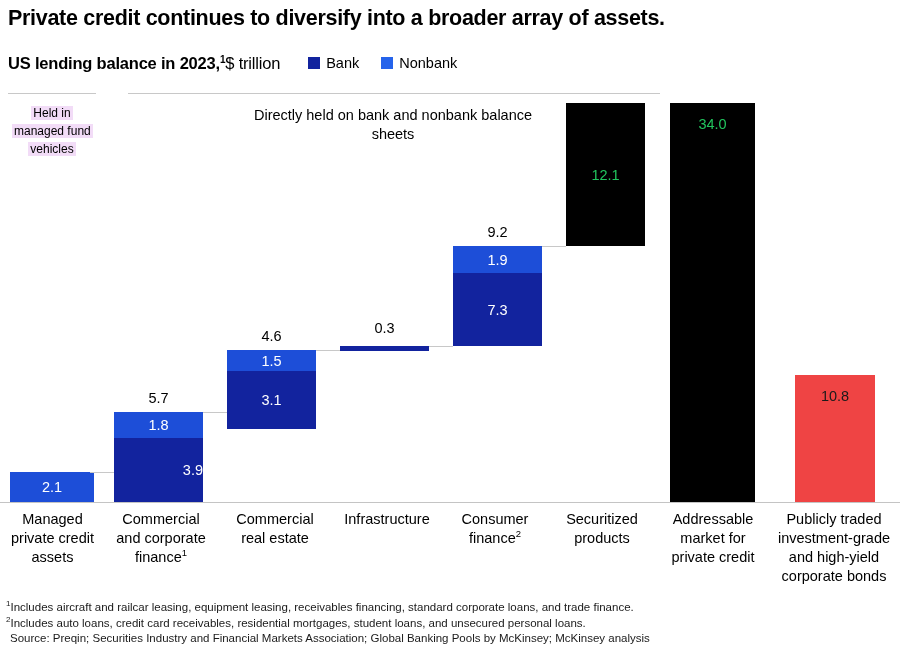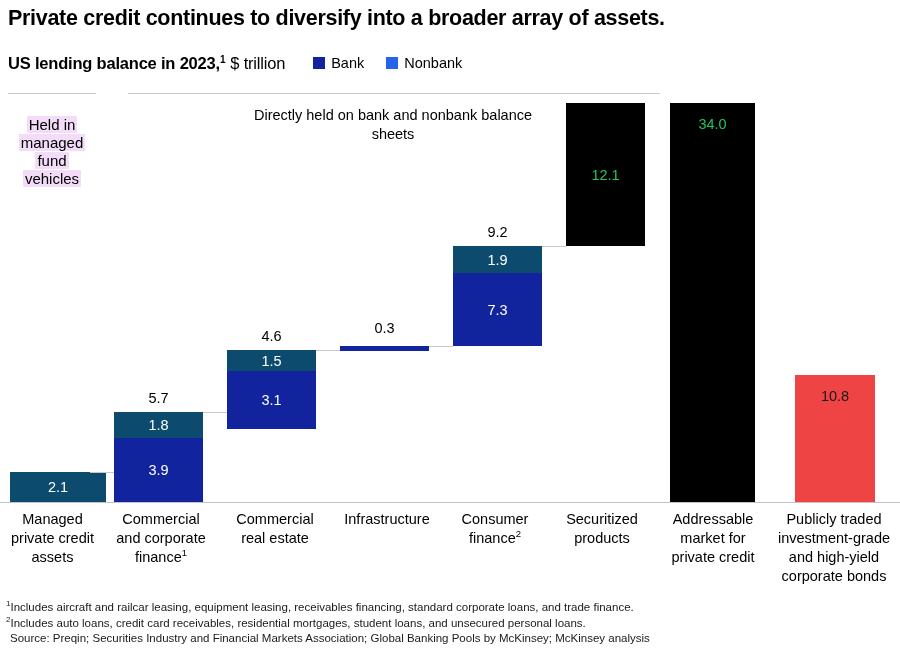--- a/index.html
+++ b/index.html
@@ -41,21 +41,20 @@
     letter-spacing: -0.2px;
   }
   #subtitle-bold sup {
     font-size: 10px;
     vertical-align: super;
     line-height: 0;
   }
   #subtitle-light {
     font-size: 16.5px;
     font-weight: normal;
-    margin-left: 5px;
     letter-spacing: -0.2px;
   }
   .legend {
     display: flex;
     align-items: center;
     margin-left: 28px;
   }
   .legend-swatch {
     width: 12px;
     height: 12px;
@@ -87,24 +86,24 @@
     top: 502px;
     width: 900px;
     height: 1px;
     background: #c4c4c4;
   }
 
   
   #ann-held {
     position: absolute;
     left: 12px;
-    top: 116px;
+    top: 104px;
     width: 80px;
     text-align: center;
-    font-size: 15px;
+    font-size: 12px;
     line-height: 18px;
   }
   #ann-held span {
     background: #f2dcf7;
     box-decoration-break: clone;
     -webkit-box-decoration-break: clone;
     padding: 0 2px;
   }
   #ann-direct {
     position: absolute;
@@ -122,21 +121,21 @@
     position: absolute;
     left: 0;
     width: 100%;
     display: flex;
     align-items: center;
     justify-content: center;
     font-size: 14.5px;
     box-sizing: border-box;
   }
   .seg-bank    { background: #12239e; color: #ffffff; }
-  .seg-nonbank { background: #0c4a6e; color: #ffffff; }
+  .seg-nonbank { background: #1d4ed8; color: #ffffff; }
   .seg-black   { background: #000000; color: #22c55e; }
   .seg-gray    { background: #ef4444; color: #1a1a1a; }
   .seg-top-label {
     align-items: flex-start;
     padding-top: 13px;
   }
   .total-label {
     position: absolute;
     width: 100%;
     left: 0;
@@ -205,34 +204,34 @@
 <div id="plot">
 
   <div class="rule" id="rule-left"></div>
   <div class="rule" id="rule-right"></div>
 
   <div id="ann-held">
     <span>Held in managed fund vehicles</span>
   </div>
   <div id="ann-direct">Directly held on bank and nonbank balance sheets</div>
 
-  <div class="bar-group" style="left:10px; width:96px; top:472px; height:30px;">
+  <div class="bar-group" style="left:10px; width:84px; top:472px; height:30px;">
     <div class="seg seg-nonbank" style="top:0; height:30px;">
       <span>2.1</span>
     </div>
   </div>
 
   <div class="connector" style="left:90px; top:472px; width:24px;"></div>
 
   <div class="bar-group" style="left:114px; width:89px; top:412px; height:90px;">
     <div class="total-label" style="top:-22px;">5.7</div>
     <div class="seg seg-nonbank" style="top:0; height:26px;">
       <span>1.8</span>
     </div>
-    <div class="seg seg-bank" style="top:26px; height:64px;">
+    <div class="seg seg-bank" style="top:26px; height:64px;justify-content:flex-end;">
       <span>3.9</span>
     </div>
   </div>
 
   <div class="connector" style="left:203px; top:412px; width:24px;"></div>
 
   <div class="bar-group" style="left:227px; width:89px; top:350px; height:62px;">
     <div class="total-label" style="top:-22px;">4.6</div>
     <div class="seg seg-nonbank" style="top:0; height:21px;">
       <span>1.5</span>

